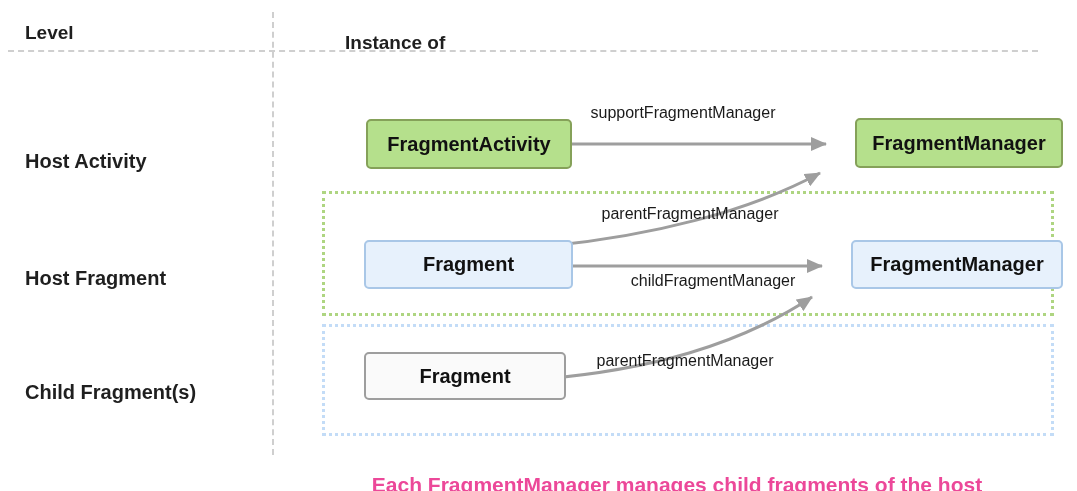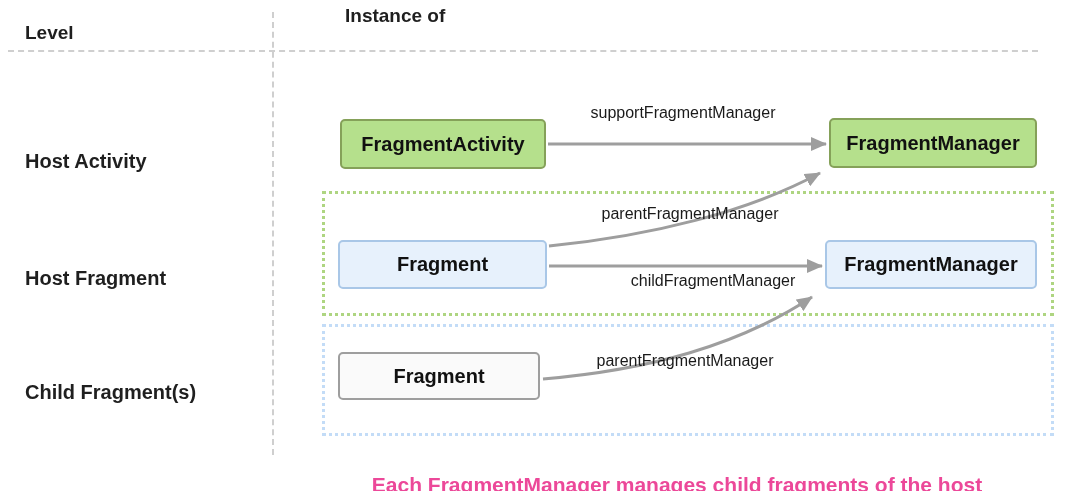--- a/index.html
+++ b/index.html
@@ -38,21 +38,21 @@
     border:3px dotted var(--green-outline,#aed581);
   }
   .group-blue{
     left:322px;top:324px;width:732px;height:112px;
     border:3px dotted var(--blue-outline,#c3dcf7);
   }
   .node{
     position:absolute;box-sizing:border-box;z-index:3;
     display:flex;align-items:center;justify-content:center;
     font-size:20px;font-weight:700;color:#111111;
-    border-radius:5px;white-space:nowrap;
+    border-radius:5px;white-space:nowrap;margin-left:26px;
   }
   .node-green{
     background:var(--green-fill,#b5e08c);
     border:2px solid var(--green-border,#85a159);
   }
   .node-blue{
     background:var(--blue-fill,#e7f1fc);
     border:2px solid var(--blue-border,#a9c7e7);
   }
   .node-neutral{
@@ -82,21 +82,21 @@
     text-align:center;font-size:21px;font-weight:700;color:#ec4899;
     white-space:nowrap;
   }
 </style>
 </head>
 <body>
 
 <div id="canvas" style="--green-fill: #b5e08c; --green-border: #85a159; --blue-fill: #e7f1fc; --blue-border: #a9c7e7; --neutral-fill: #fafafa; --neutral-border: #9e9e9e; --arrow: #9e9e9e; --green-outline: #aed581; --blue-outline: #c3dcf7;">
 
   <div class="hdr" style="left:25px;top:22px;">Level</div>
-  <div class="hdr" style="left:345px;top:5px;">Instance of</div>
+  <div class="hdr" style="left:345px;top:32px;">Instance of</div>
 
   <div class="dash-h"></div>
   <div class="dash-v"></div>
 
   <div class="row-label" style="top:134px;">Host Activity</div>
   <div class="row-label" style="top:251px;">Host Fragment</div>
   <div class="row-label" style="top:365px;">Child Fragment(s)</div>
 
   <div class="group-outline group-green"></div>
   <div class="group-outline group-blue"></div>

